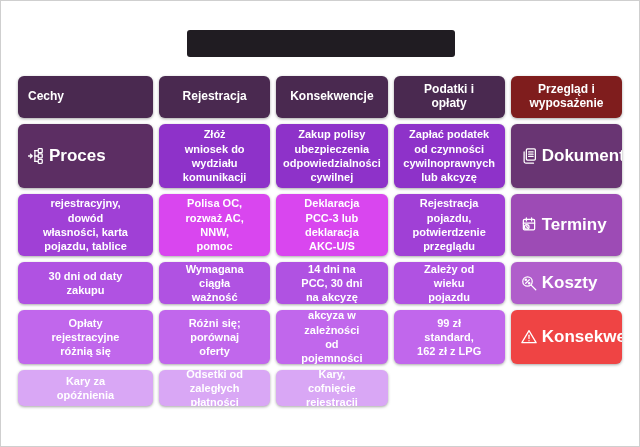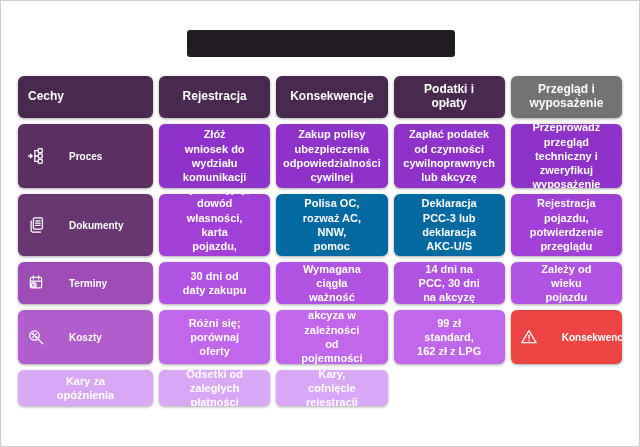--- a/index.html
+++ b/index.html
@@ -45,24 +45,24 @@
     line-height:1.15;
   }
   .header.first {
     justify-content:flex-start;
     text-align:left;
     padding-left:10px;
   }
   .rowlabel {
     justify-content:flex-start;
     text-align:left;
-    gap:24px;
+    gap:4px;
     padding-left:9px;
     font-weight:bold;
-    font-size:10px;
+    font-size:17px;
   }
   .data {
     font-size:11px;
     font-weight:600;
     line-height:1.3;
   }
   .icon { display:flex; align-items:center; flex:0 0 auto; }
   .icon svg { display:block; }
 </style>
 </head>
@@ -71,53 +71,52 @@
 <div class="canvas">
 
   <div class="title-bar" style="background: rgb(32, 28, 34);"></div>
 
   <div class="grid">
 
     <div class="cell header first" style="background: rgb(74, 41, 80);">Cechy</div>
     <div class="cell header" style="background: rgb(74, 41, 80);">Rejestracja</div>
     <div class="cell header" style="background: rgb(74, 41, 80);">Konsekwencje</div>
     <div class="cell header" style="background: rgb(74, 41, 80);">Podatki i opłaty</div>
-    <div class="cell header" style="background: #737373;">Przegląd i wyposażenie</div>
+    <div class="cell header" style="background: #7f1d1d;">Przegląd i wyposażenie</div>
 
     <div class="cell rowlabel" style="background: rgb(92, 46, 99);">
       <span class="icon">
         <svg width="18" height="18" viewBox="0 0 24 24" fill="none" stroke="#ffffff" stroke-width="1.7" stroke-linecap="round" stroke-linejoin="round">
           <path d="M2 12h5m-2.5-2.5L7 12l-2.5 2.5"></path>
           <path d="M10.5 4.8v14.4"></path>
           <path d="M10.5 4.8h3.5M10.5 12h3.5M10.5 19.2h3.5"></path>
           <rect x="15" y="2.2" width="5.3" height="5.3" rx="1"></rect>
           <rect x="15" y="9.3" width="5.3" height="5.3" rx="1"></rect>
           <rect x="15" y="16.5" width="5.3" height="5.3" rx="1"></rect>
         </svg>
       </span>
       <span>Proces</span>
     </div>
     <div class="cell data" style="background: rgb(142, 50, 201);">Złóż wniosek do wydziału komunikacji</div>
     <div class="cell data" style="background: rgb(142, 50, 201);">Zakup polisy ubezpieczenia odpowiedzialności cywilnej</div>
     <div class="cell data" style="background: rgb(142, 50, 201);">Zapłać podatek od czynności cywilnoprawnych lub akcyzę</div>
-    <div class="cell data" style="background: rgb(142, 50, 201);">Przeprowadź przegląd techniczny i zweryfikuj wyposażenie</div>
 
     <div class="cell rowlabel" style="background: rgb(105, 53, 115);">
       <span class="icon">
         <svg width="18" height="18" viewBox="0 0 24 24" fill="none" stroke="#ffffff" stroke-width="1.7" stroke-linecap="round" stroke-linejoin="round">
           <rect x="8.5" y="2.5" width="12" height="15" rx="1.5"></rect>
           <path d="M11.5 6.5h6M11.5 9.5h6M11.5 12.5h6"></path>
           <path d="M5.5 6.5v12.5a2.5 2.5 0 0 0 2.5 2.5h10"></path>
         </svg>
       </span>
       <span>Dokumenty</span>
     </div>
     <div class="cell data" style="background: rgb(160, 64, 214);">Dowód rejestracyjny, dowód własności, karta pojazdu, tablice rejestracyjne,</div>
-    <div class="cell data" style="background: #0369a1;">Polisa OC, rozważ AC, NNW, pomoc</div>
-    <div class="cell data" style="background: #0369a1;">Deklaracja PCC-3 lub deklaracja AKC-U/S</div>
+    <div class="cell data" style="background: #d946ef;">Polisa OC, rozważ AC, NNW, pomoc</div>
+    <div class="cell data" style="background: #d946ef;">Deklaracja PCC-3 lub deklaracja AKC-U/S</div>
     <div class="cell data" style="background: rgb(160, 64, 214);">Rejestracja pojazdu, potwierdzenie przeglądu</div>
 
     <div class="cell rowlabel" style="background: rgb(157, 75, 181);">
       <span class="icon">
         <svg width="18" height="18" viewBox="0 0 24 24" fill="none" stroke="#ffffff" stroke-width="1.7" stroke-linecap="round" stroke-linejoin="round">
           <rect x="4.5" y="4.5" width="15" height="14" rx="1.5"></rect>
           <path d="M8.5 2.5V6.5M15.5 2.5V6.5M4.5 9.5h15"></path>
           <circle cx="9" cy="14.5" r="3.1"></circle>
           <path d="M9 13.2v1.3l1 0.8"></path>
         </svg>
@@ -134,20 +133,21 @@
         <svg width="18" height="18" viewBox="0 0 24 24" fill="none" stroke="#ffffff" stroke-width="1.7" stroke-linecap="round" stroke-linejoin="round">
           <circle cx="10" cy="10" r="6.3"></circle>
           <path d="M14.8 14.8L21 21"></path>
           <path d="M7.6 12.4l4.8-4.8"></path>
           <circle cx="7.7" cy="7.7" r="0.9"></circle>
           <circle cx="12.3" cy="12.3" r="0.9"></circle>
         </svg>
       </span>
       <span>Koszty</span>
     </div>
+    <div class="cell data" style="background: rgb(193, 103, 236);">Opłaty rejestracyjne różnią się</div>
     <div class="cell data" style="background: rgb(193, 103, 236);">Różni się; porównaj oferty</div>
     <div class="cell data" style="background: rgb(193, 103, 236);">2% PCC lub akcyza w zależności od pojemności silnika</div>
     <div class="cell data" style="background: rgb(193, 103, 236);">99 zł standard, 162 zł z LPG</div>
 
     <div class="cell rowlabel" style="background: #ef4444;">
       <span class="icon">
         <svg width="18" height="18" viewBox="0 0 24 24" fill="none" stroke="#ffffff" stroke-width="1.7" stroke-linecap="round" stroke-linejoin="round">
           <path d="M12 3.5L2.5 19.5h19L12 3.5z"></path>
           <path d="M12 9.5v4.5"></path>
           <path d="M12 16.8v0.2"></path>

